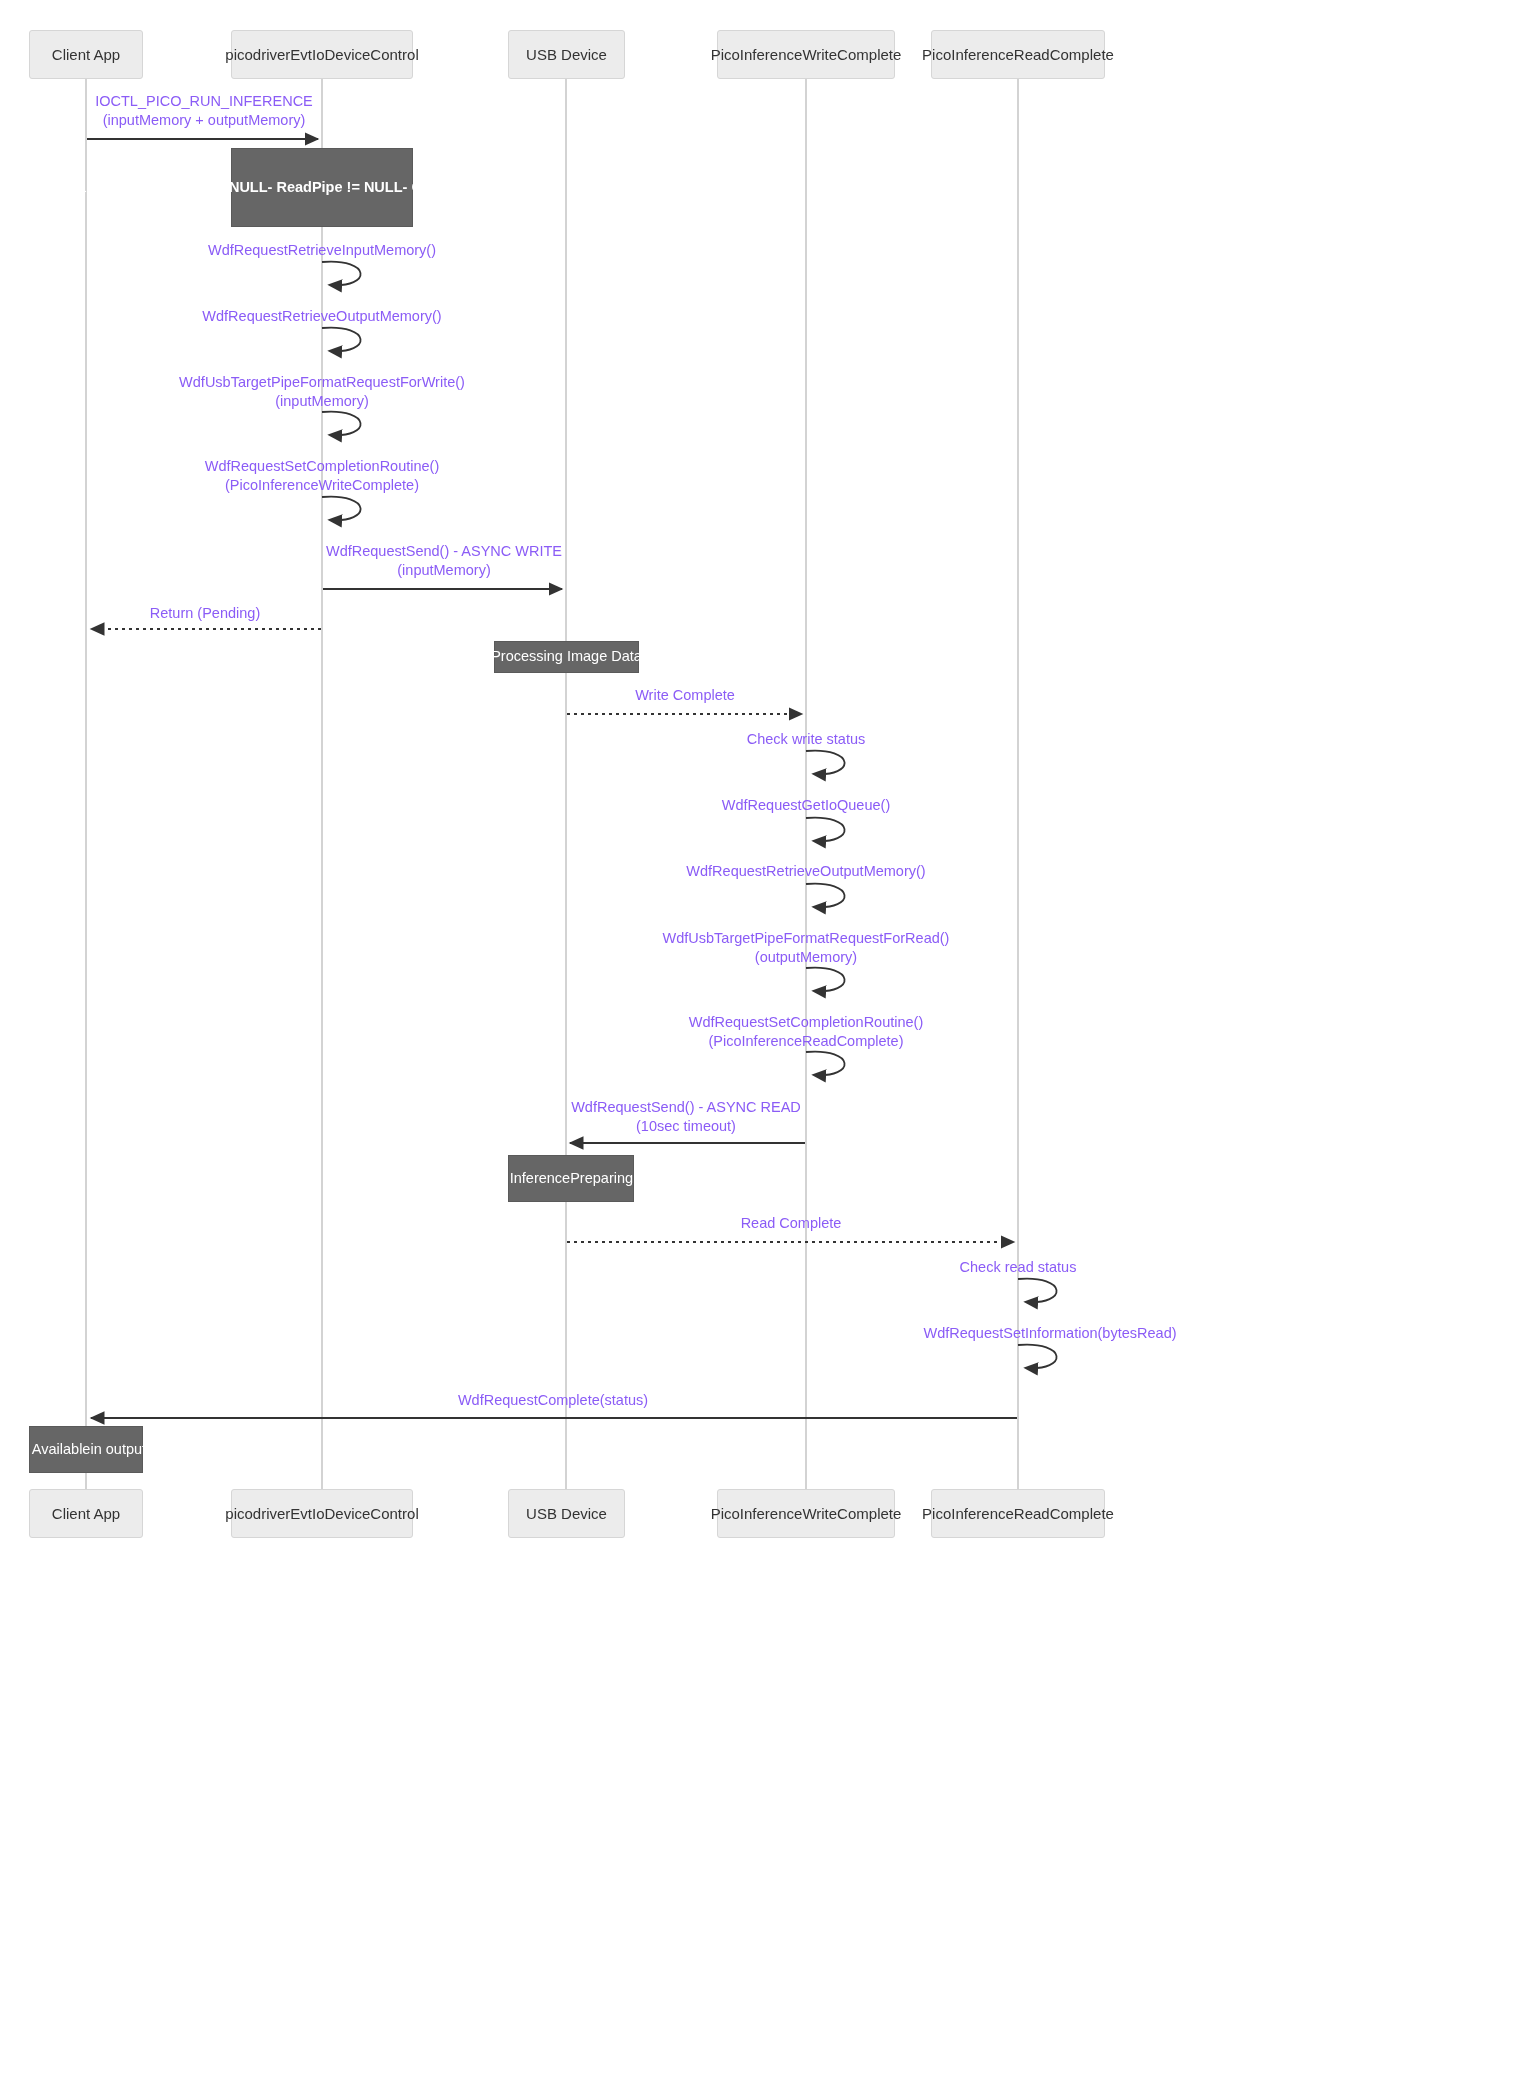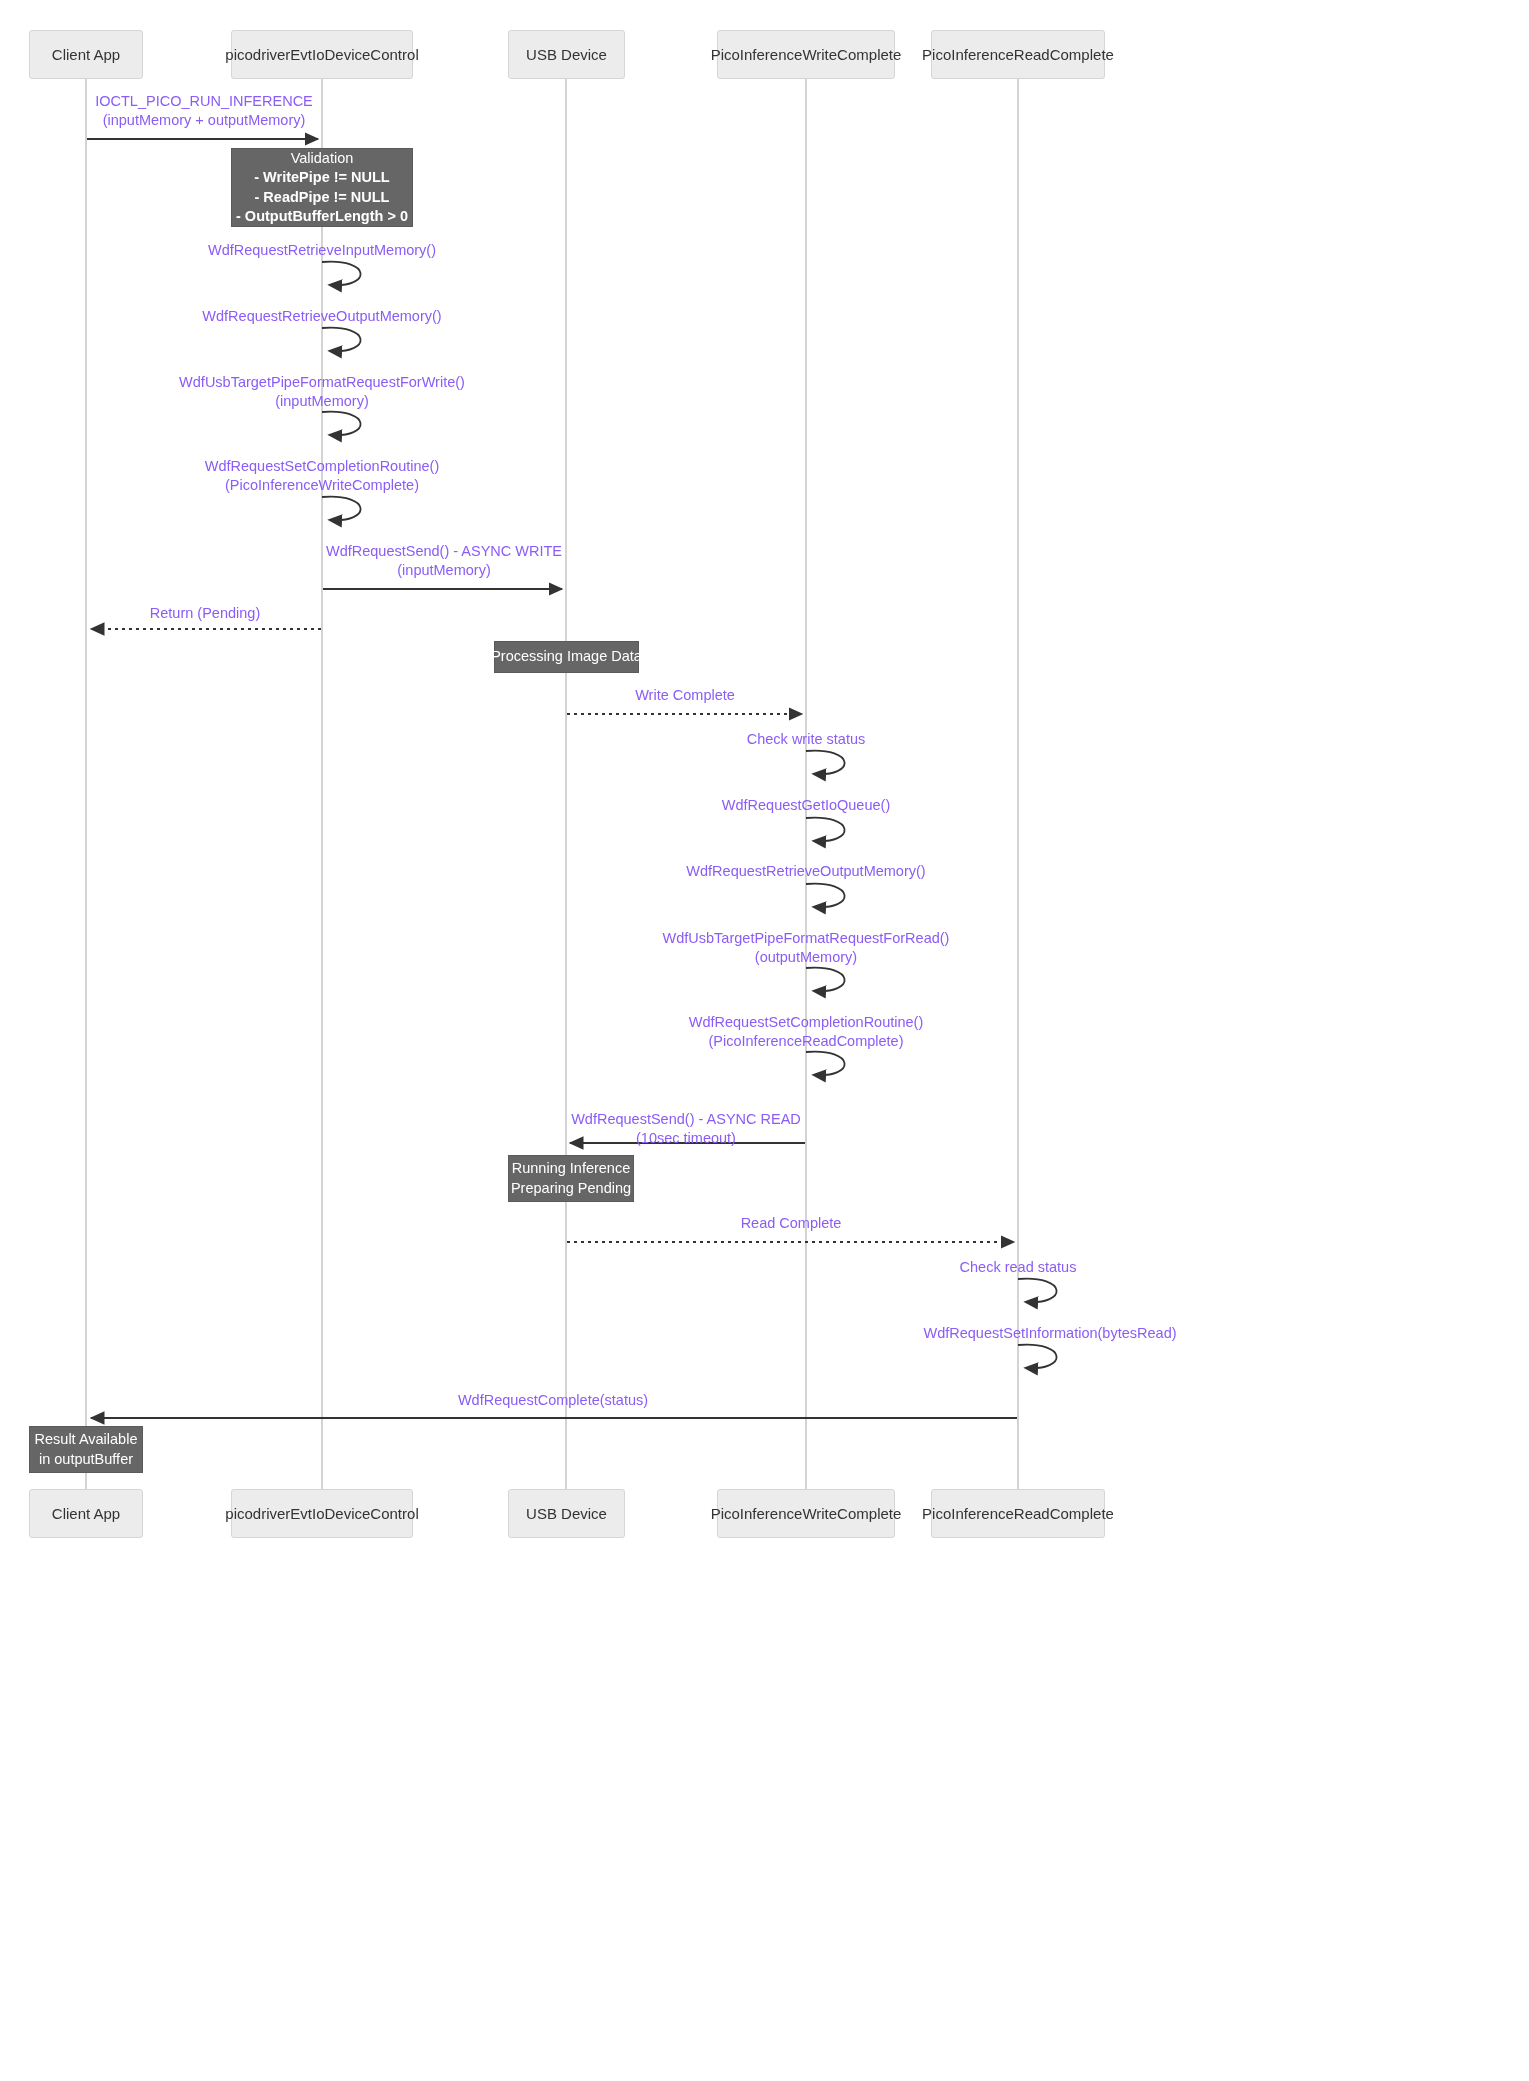--- a/index.html
+++ b/index.html
@@ -21,21 +21,21 @@
     padding:4px 8px;
   }
 
   .note-box{
     position:absolute;
     background:#666666;
     border:1px solid #5a5a5a;
     color:#ffffff;
     font-size:14.5px;
     line-height:1.32;
-    display:flex;flex-direction:column;
+    display:flex;
     align-items:center;justify-content:center;
     text-align:center;
     box-sizing:border-box;
     padding:5px 10px;
   }
   .note-line{white-space:nowrap;}
   .note-line b{font-weight:bold;}
 
   .msg-label{
     position:absolute;
@@ -223,21 +223,21 @@
   <div class="msg-label" style="left:806px;top:929px;">
     <span>WdfUsbTargetPipeFormatRequestForRead()</span>
     <span class="l2">(outputMemory)</span>
   </div>
 
   <div class="msg-label" style="left:806px;top:1013px;">
     <span>WdfRequestSetCompletionRoutine()</span>
     <span class="l2">(PicoInferenceReadComplete)</span>
   </div>
 
-  <div class="msg-label" style="left:686px;top:1098px;margin-top:12px;">
+  <div class="msg-label" style="left:686px;top:1098px;">
     <span>WdfRequestSend() - ASYNC READ</span>
     <span class="l2">(10sec timeout)</span>
   </div>
 
   <div class="msg-label" style="left:791px;top:1214px;">
     <span>Read Complete</span>
   </div>
 
   <div class="msg-label" style="left:1018px;top:1258px;">
     <span>Check read status</span>

